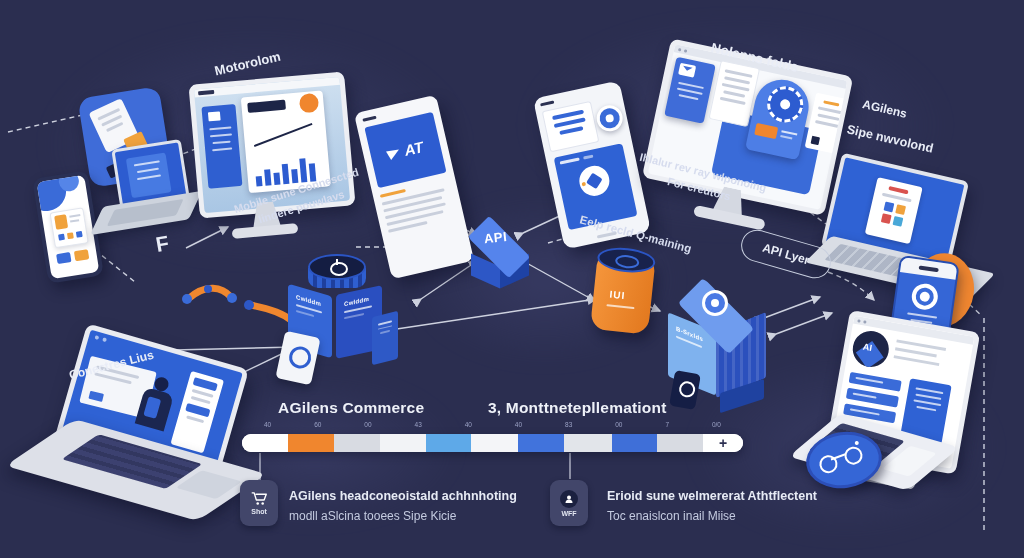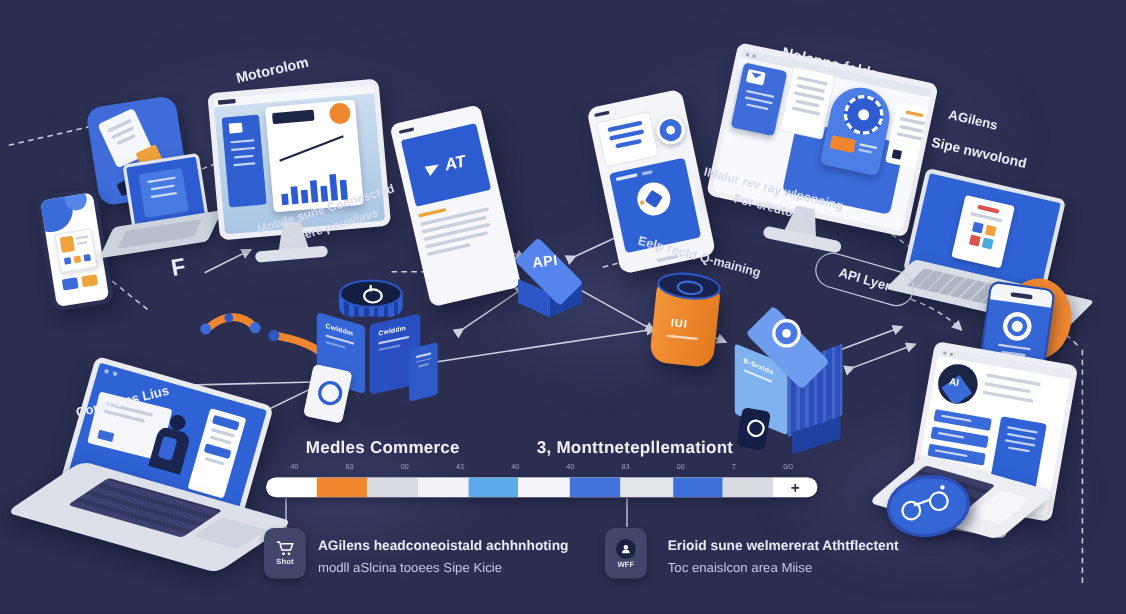--- a/index.html
+++ b/index.html
@@ -439,21 +439,21 @@
     <div>For creutors</div>
   </div>
   <div class="lbl z3" style="left:862px;top:102px;font-size:12px;font-weight:600;transform:rotate(13deg)">AGilens</div>
   <div class="lbl z3" style="left:846px;top:132px;font-size:12.5px;font-weight:600;transform:rotate(13deg)">Sipe nwvolond</div>
   <div class="note z3" style="left:578px;top:226px;font-size:11.5px;transform:rotate(15deg)">Eelp recld Q-maining</div>
   <div class="pillout abs z3" style="left:740px;top:238px;width:90px;height:30px;transform:rotate(16deg)">
     <span>API Lyer</span>
   </div>
   <div class="lbl z3" style="left:68px;top:358px;font-size:12px;font-weight:600;transform:rotate(-14deg)">Conectres Lius</div>
 
-  <div class="title" style="left:278px;top:399px">Medles Commerce</div>
+  <div class="title" style="left:278px;top:399px">AGilens Commerce</div>
   <div class="title" style="left:488px;top:399px">3, Monttnetepllemationt</div>
 
   <div id="ticks">
       <span>40</span>
       <span>60</span>
       <span>00</span>
       <span>43</span>
       <span>40</span>
       <span>40</span>
       <span>83</span>
@@ -492,15 +492,15 @@
   <div class="chip" style="left:550px;top:480px">
     <div style="width:18px;height:18px;background:#1b2140;border-radius:50%;display:flex;align-items:center;justify-content:center">
       <svg width="10" height="10" viewBox="0 0 10 10">
           <circle cx="5" cy="3.4" r="2" fill="#fff"></circle>
           <path d="M1.5,9 a3.5,3.5 0 0 1 7,0" fill="#fff"></path>
         </svg>
     </div>
     <span class="cap">WFF</span>
   </div>
   <div class="ctext1" style="left:607px;top:489px">Erioid sune welmererat Athtflectent</div>
-  <div class="ctext2" style="left:607px;top:509px">Toc enaislcon area Miise</div>
+  <div class="ctext2" style="left:607px;top:509px">Toc enaislcon inail Miise</div>
 
 </div>
 
 </body></html>

